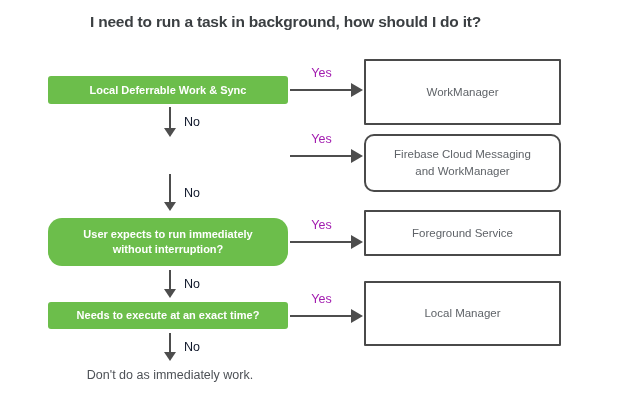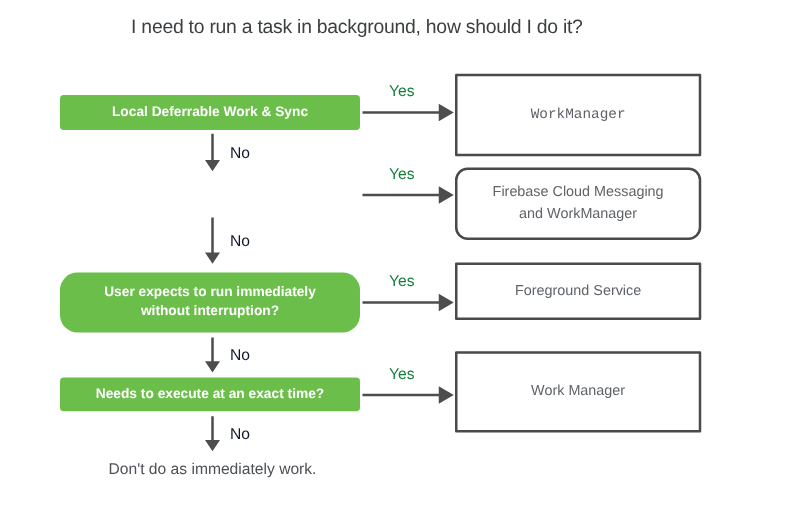--- a/index.html
+++ b/index.html
@@ -3,21 +3,21 @@
 <meta charset="utf-8">
 <style>
   * { margin:0; padding:0; box-sizing:border-box; }
   html,body { background:#ffffff; }
   .canvas {
     position:relative; width:628px; height:406px; background:#ffffff;
     font-family:"Liberation Sans", sans-serif; overflow:hidden;
   }
   .title {
     position:absolute; top:13px; left:0; width:571px;
-    text-align:center; font-size:15.5px; font-weight:normal; color:#3b3f42;
+    text-align:center; font-size:15.5px; font-weight:bold; color:#3b3f42;
     letter-spacing:-0.2px;
   }
   .qbox {
     position:absolute; left:48px; width:240px;
     background:#6cbe4b; border-radius:3px;
     display:flex; align-items:center; justify-content:center;
     color:#ffffff; font-weight:bold; font-size:11px; text-align:center;
     padding:4px 20px; line-height:1.35;
   }
   .abox {
@@ -29,21 +29,21 @@
   }
   .harrow { position:absolute; left:290px; width:73px; height:14px; }
   .harrow .shaft { position:absolute; left:0; top:6px; height:2px; right:10px; background:#4d4d4d; }
   .harrow .head {
     position:absolute; right:0; top:0; width:0; height:0;
     border-top:7px solid transparent; border-bottom:7px solid transparent;
     border-left:12px solid #4d4d4d;
   }
   .harrow .yes {
     position:absolute; left:0; right:10px; top:-17px; text-align:center;
-    font-size:12.5px; color:#15803d;
+    font-size:12.5px; color:#a21caf;
   }
   .varrow { position:absolute; left:164px; width:50px; }
   .varrow .vshaft { position:absolute; left:5px; top:0; width:2px; bottom:7px; background:#4d4d4d; }
   .varrow .vhead {
     position:absolute; left:0; bottom:0; width:0; height:0;
     border-left:6px solid transparent; border-right:6px solid transparent;
     border-top:9px solid #4d4d4d;
   }
   .varrow .no {
     position:absolute; left:20px; top:50%; transform:translateY(-50%);
@@ -60,21 +60,21 @@
 <div class="canvas">
 
   <h1 class="title">I need to run a task in background, how should I do it?</h1>
 
   <div class="qbox" style="top:76px; height:28px;">Local Deferrable Work &amp; Sync</div>
   <div class="harrow" style="top:83px;">
     <span class="yes">Yes</span>
     <span class="shaft"></span>
     <span class="head"></span>
   </div>
-  <div class="abox" style="top:59px; height:66px;font-family:Liberation Mono, monospace;">WorkManager</div>
+  <div class="abox" style="top:59px; height:66px;">WorkManager</div>
   <div class="varrow" style="top:107px; height:30px;">
     <span class="vshaft"></span>
     <span class="vhead"></span>
     <span class="no">No</span>
   </div>
 
   <div class="harrow" style="top:149px;">
     <span class="yes">Yes</span>
     <span class="shaft"></span>
     <span class="head"></span>
@@ -98,21 +98,21 @@
     <span class="vhead"></span>
     <span class="no">No</span>
   </div>
 
   <div class="qbox" style="top:302px; height:27px;">Needs to execute at an exact time?</div>
   <div class="harrow" style="top:309px;">
     <span class="yes">Yes</span>
     <span class="shaft"></span>
     <span class="head"></span>
   </div>
-  <div class="abox" style="top:281px; height:65px;">Work Manager</div>
+  <div class="abox" style="top:281px; height:65px;">Local Manager</div>
   <div class="varrow" style="top:333px; height:28px;">
     <span class="vshaft"></span>
     <span class="vhead"></span>
     <span class="no">No</span>
   </div>
 
   <div class="fallback">Don't do as immediately work.</div>
 
 </div>
 

